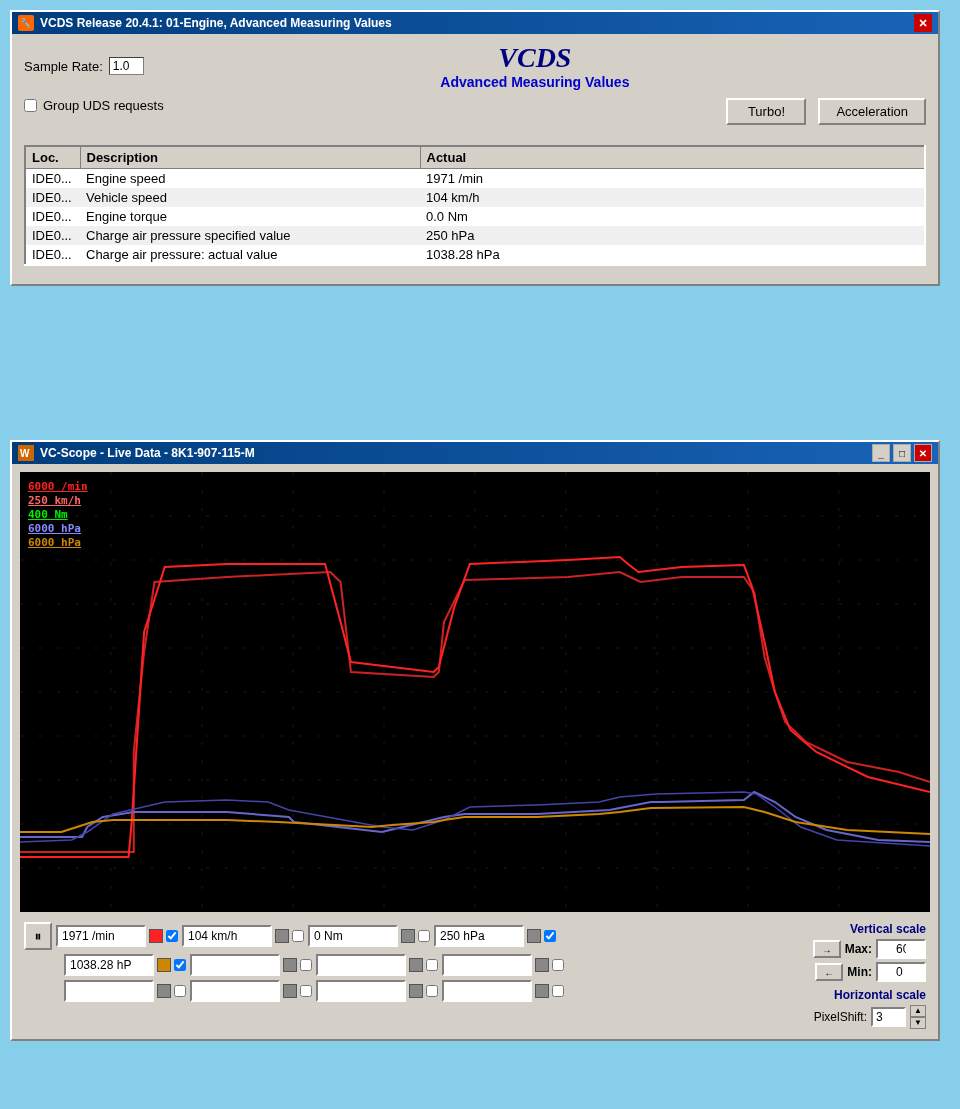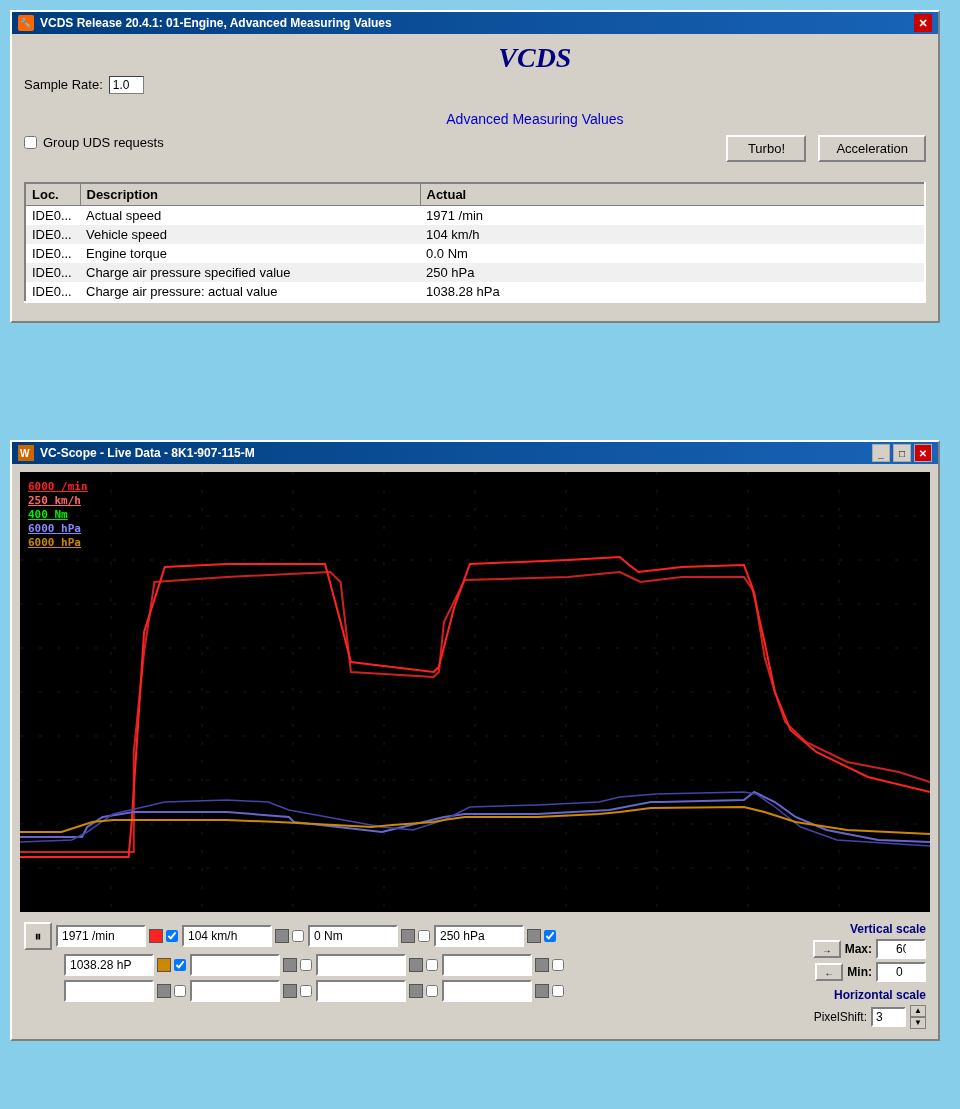--- a/index.html
+++ b/index.html
@@ -107,22 +107,21 @@
       font-size: 28px;
       font-weight: bold;
       font-style: italic;
       color: #000080;
       font-family: 'Times New Roman', serif;
     }
 
     .vcds-subtitle {
       font-size: 14px;
       color: #0000cc;
-      font-weight: normal;
-      margin-top: 37px;
+      font-weight: bold;
     }
 
     .control-row {
       display: flex;
       align-items: flex-start;
       margin-bottom: 20px;
       gap: 24px;
     }
 
     .checkbox-area {
@@ -446,21 +445,21 @@
       <thead>
         <tr>
           <th>Loc.</th>
           <th>Description</th>
           <th>Actual</th>
         </tr>
       </thead>
       <tbody id="data-table-body">
       <tr>
       <td>IDE0...</td>
-      <td>Actual speed</td>
+      <td>Engine speed</td>
       <td>1971 /min</td>
     </tr>
           <tr>
       <td>IDE0...</td>
       <td>Vehicle speed</td>
       <td>104 km/h</td>
     </tr>
           <tr>
       <td>IDE0...</td>
       <td>Engine torque</td>

